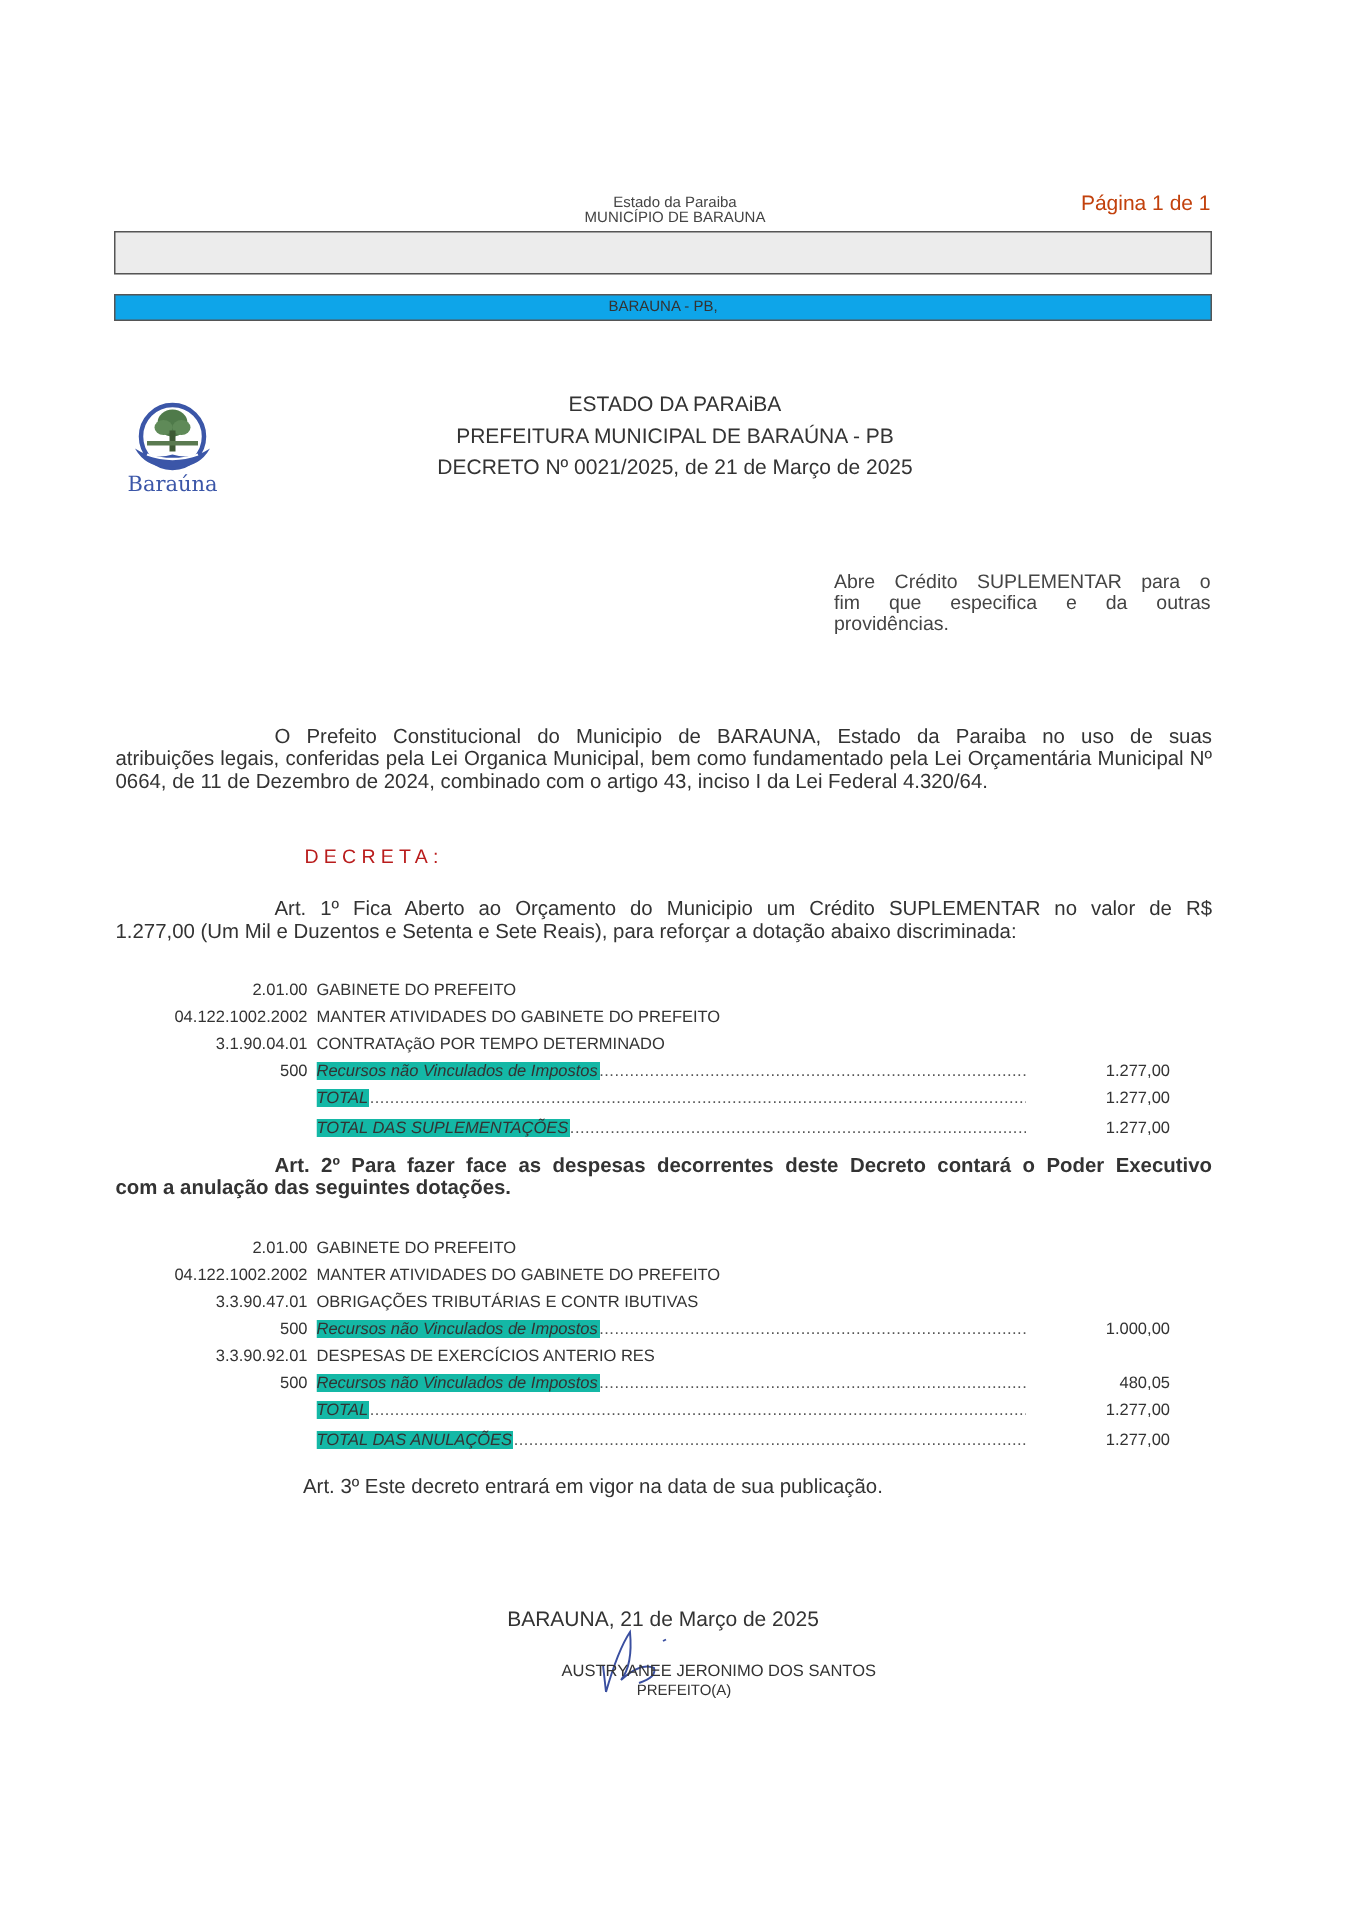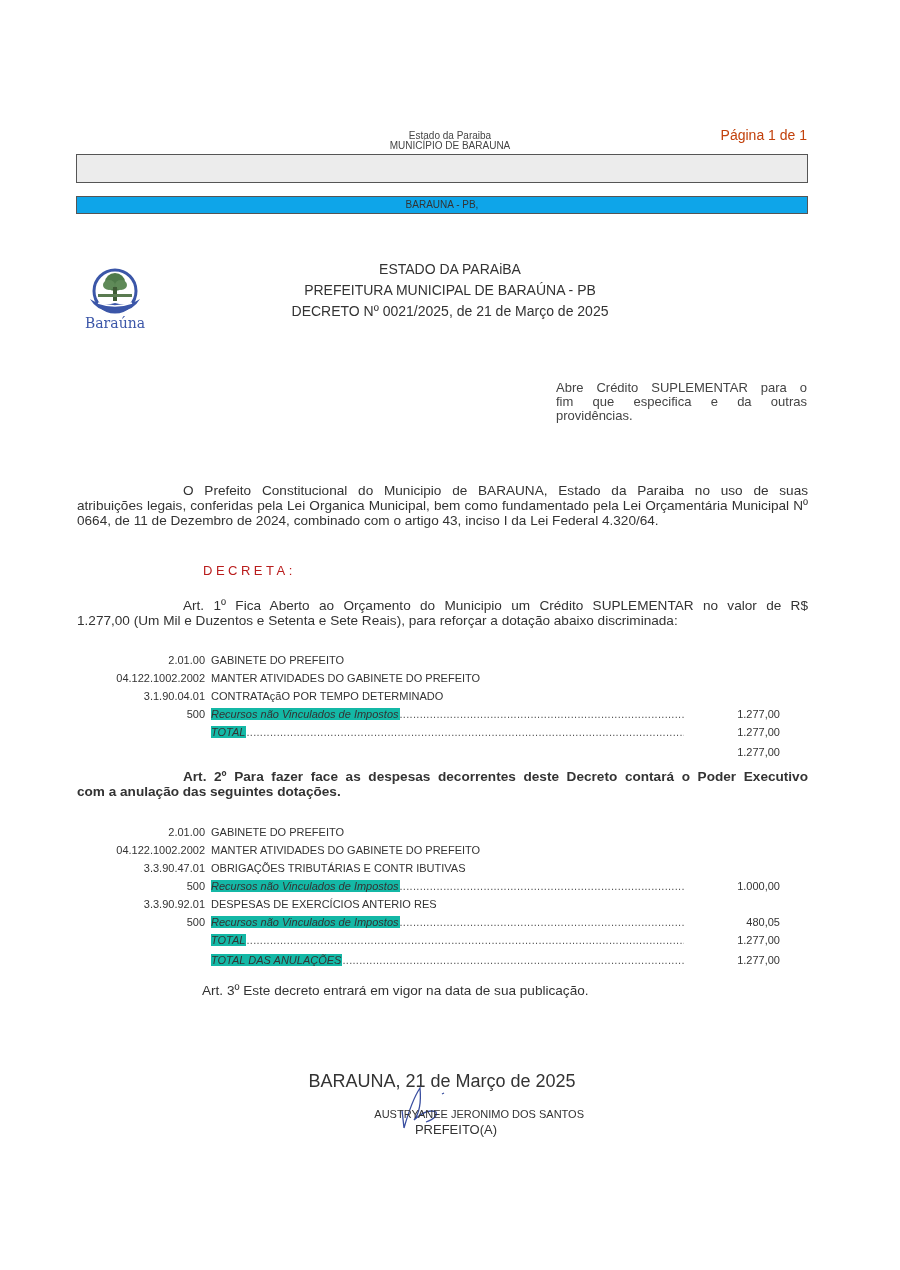--- a/index.html
+++ b/index.html
@@ -23,23 +23,23 @@
     .decreta { left: 203px; top: 563px; font-size: 13px; letter-spacing: 3.5px; color: #b91c1c; }
     .tbl { left: 77px; width: 703px; font-size: 11px; color: #333; }
     .row { position: relative; height: 18px; line-height: 18px; }
     .code { position: absolute; right: 575px; text-align: right; white-space: nowrap; }
     .desc { position: absolute; left: 134px; white-space: nowrap; }
     .dots { position: absolute; left: 134px; width: 473px; overflow: hidden; white-space: nowrap; }
     .dots::after { content: "................................................................................................................................................................................................"; letter-spacing: 0.3px; color: #555; }
     .dots span { background: #14b8a6; padding-right: 1px; position: relative; z-index: 1; font-style: italic; }
     .val { position: absolute; right: 0; text-align: right; }
     .art3 { left: 202px; top: 983px; font-size: 13.6px; color: #333; }
-    .sig-city { left: 300px; width: 284px; top: 1071px; text-align: center; font-size: 18px; color: #333; }
+    .sig-city { left: 300px; width: 284px; top: 1071px; text-align: center; font-size: 14px; color: #333; }
     .sig-name { left: 300px; width: 284px; top: 1108px; text-align: right; font-size: 11px; color: #333; }
-    .sig-role { left: 300px; width: 284px; top: 1122px; text-align: center; font-size: 13px; color: #333; padding-left: 28px; }
+    .sig-role { left: 300px; width: 284px; top: 1122px; text-align: center; font-size: 10px; color: #333; padding-left: 28px; }
     .signature { left: 392px; top: 1080px; width: 70px; height: 50px; }
   </style>
 </head>
 <body>
 
 <div class="abs hdr-center">
   <div>Estado da Paraiba</div>
   <div>MUNICÍPIO DE BARAUNA</div>
 </div>
 <div class="abs hdr-page">Página 1 de 1</div>
@@ -100,20 +100,21 @@
   <div class="row" style="height:18px;">
     <span class="code">500</span>
     <div class="dots"><span>Recursos não Vinculados de Impostos</span></div>
     <span class="val">1.277,00</span>
   </div>
   <div class="row" style="height:18px;">
     <div class="dots"><span>TOTAL</span></div>
     <span class="val">1.277,00</span>
   </div>
   <div class="row" style="height:20px; line-height:22px;">
+    <div class="dots"><span>TOTAL DAS SUPLEMENTAÇÕES</span></div>
     <span class="val">1.277,00</span>
   </div>
 </div>
 
 <div class="abs para" style="top:769px;font-weight:bold;">
   <span class="first">Art. 2º Para fazer face as despesas decorrentes deste Decreto contará o Poder Executivo</span>
   <span>com a anulação das seguintes dotações.</span>
 </div>
 
 <div class="abs tbl" style="top:823px;">

